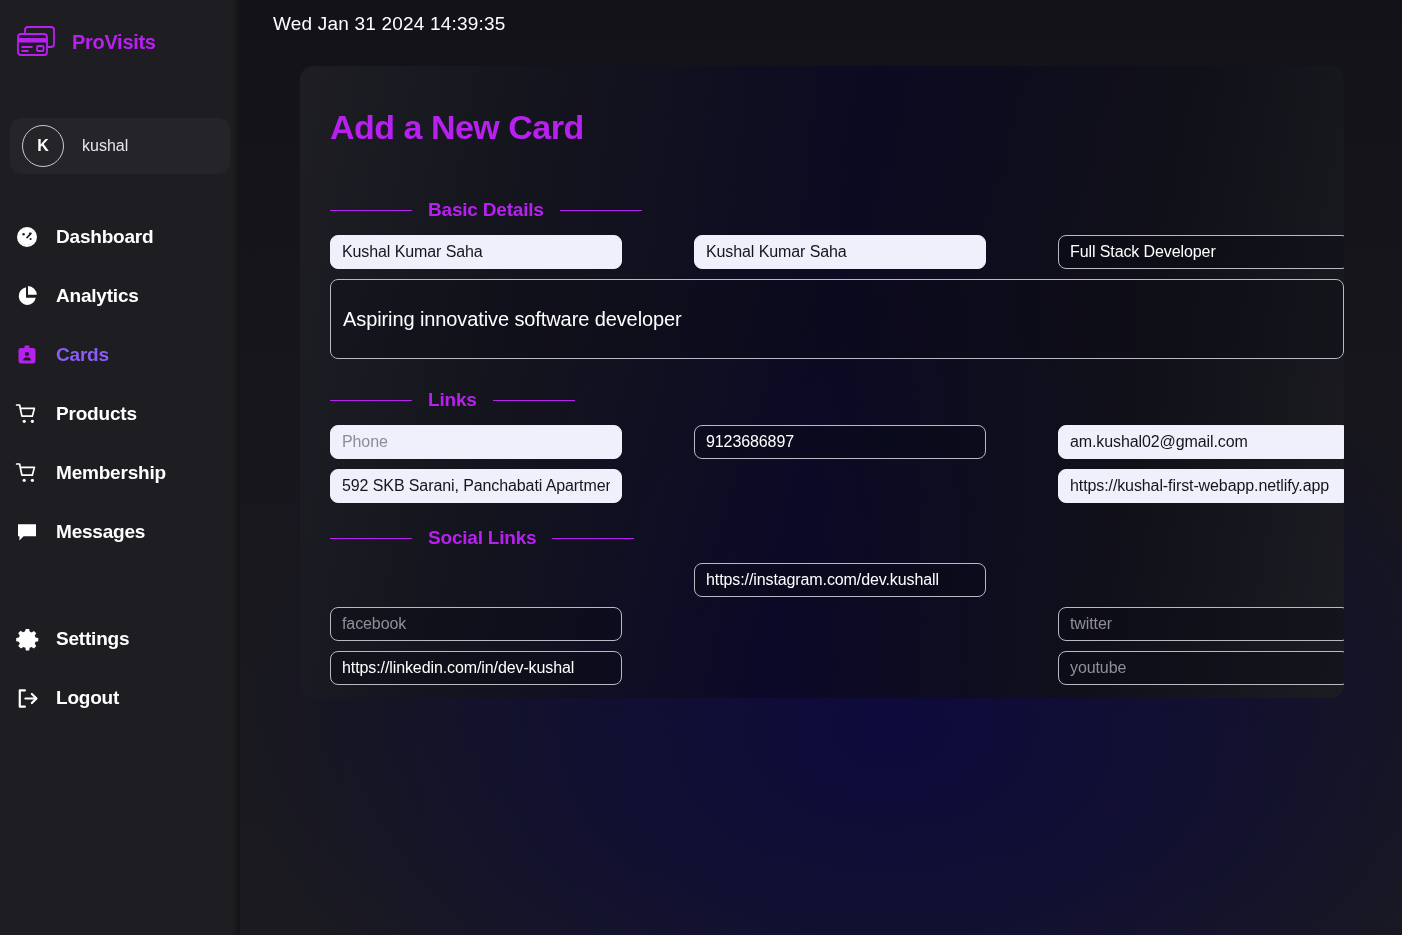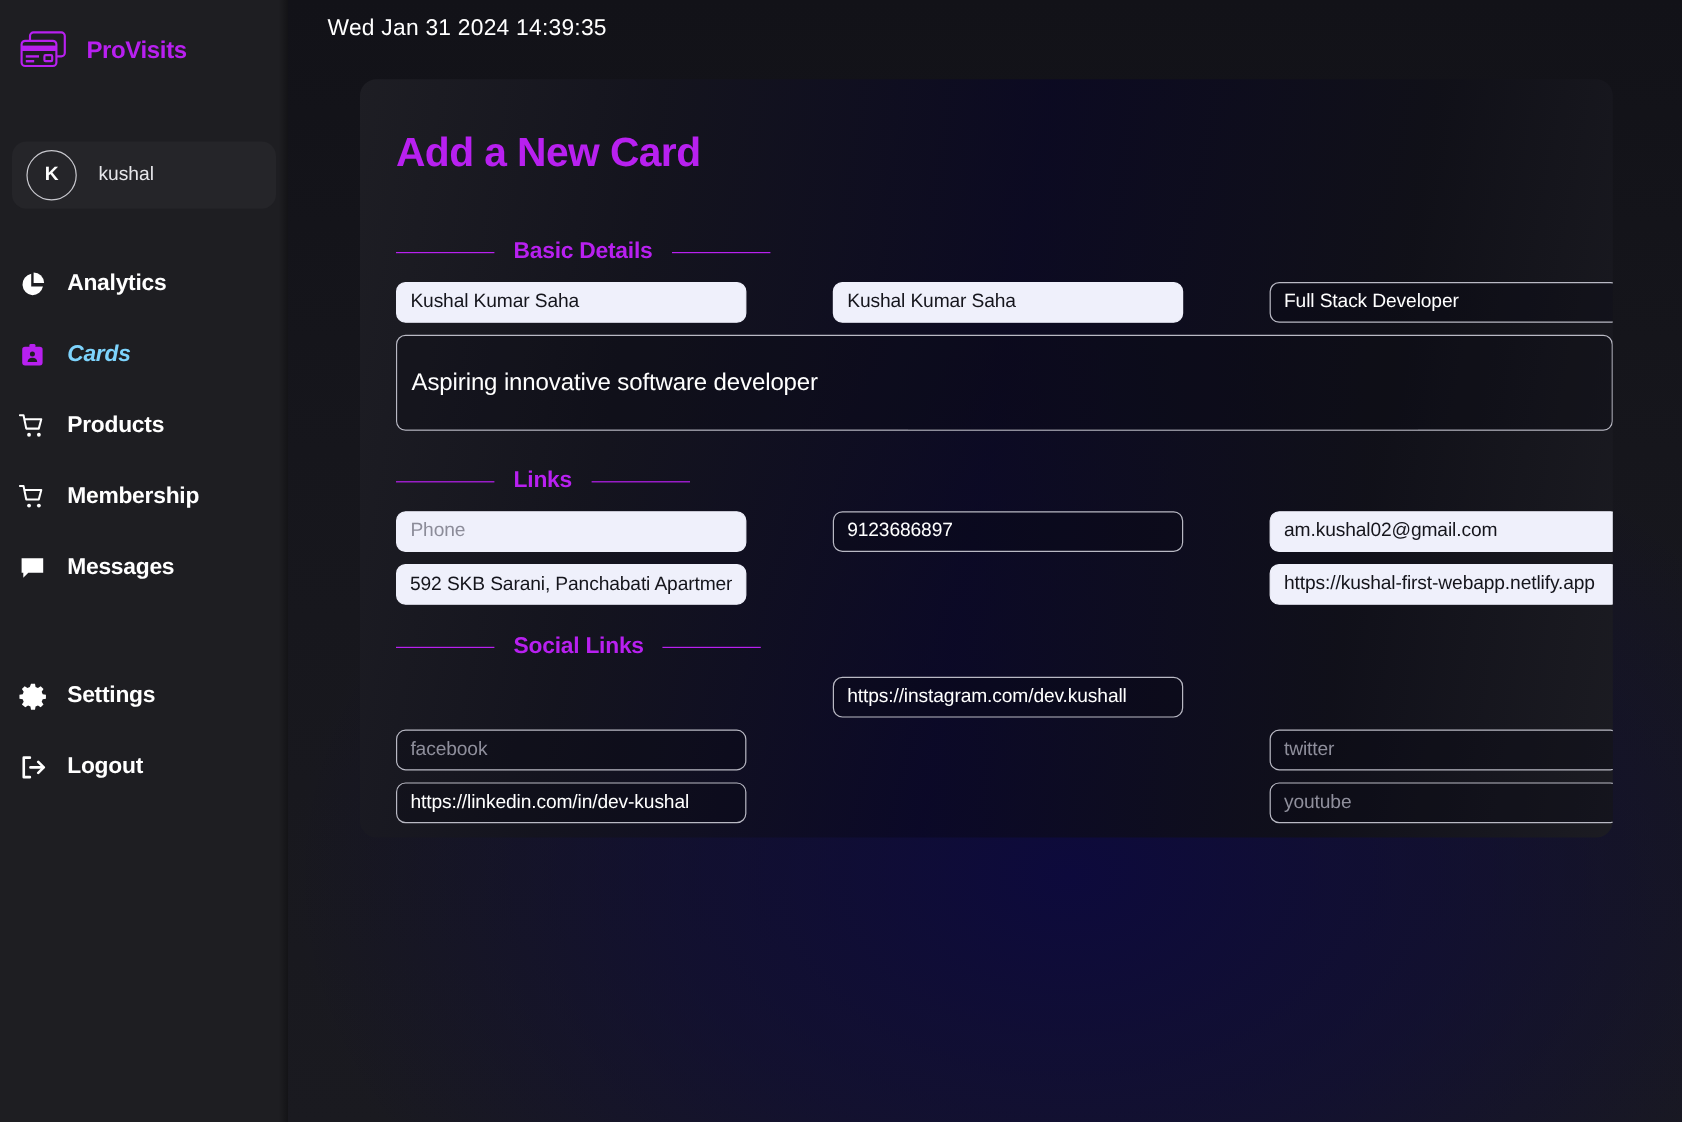--- a/index.html
+++ b/index.html
@@ -81,21 +81,21 @@
     margin-bottom: 21px;
     cursor: pointer;
   }
   .nav-item .nav-icon { width: 26px; height: 26px; flex: 0 0 26px; display:flex; align-items:center; justify-content:center; }
   .nav-item .nav-label {
     font-size: 19px;
     font-weight: 700;
     color: #ffffff;
     letter-spacing: -0.2px;
   }
-  .nav-item.active .nav-label { color: #7dd3fc; font-style: italic; }
+  .nav-item.active .nav-label { color: #8b5cf6; }
   .nav-spacer { height: 48px; }
 
   
   .main {
     flex: 1;
     position: relative;
     height: 935px;
     background:
       radial-gradient(ellipse 900px 620px at 56% 78%, #0d0a3c 0%, rgba(13,10,60,0.55) 38%, rgba(20,20,26,0.0) 72%),
       linear-gradient(180deg, #121218 0%, #16161c 40%, #1a1a20 100%);
@@ -248,20 +248,33 @@
       <span class="brand-name">ProVisits</span>
     </div>
 
     <div class="user-card">
       <span class="avatar">K</span>
       <span class="user-name">kushal</span>
     </div>
 
     <nav class="nav">
 
+      <div class="nav-item">
+        <span class="nav-icon">
+          <svg viewBox="0 0 24 24" width="24" height="24" fill="#fff">
+            <path d="M12 2a10 10 0 1 0 0 20 10 10 0 0 0 0-20zm0 2.2a7.8 7.8 0 0 1 7.8 7.8 7.8 7.8 0 0 1-7.8 7.8A7.8 7.8 0 0 1 4.2 12 7.8 7.8 0 0 1 12 4.2z"></path>
+            <circle cx="12" cy="12" r="8.3" fill="#fff"></circle>
+            <circle cx="8.6" cy="9.2" r="1.25" fill="#1e1e22"></circle>
+            <circle cx="15" cy="8.6" r="1.1" fill="#1e1e22"></circle>
+            <circle cx="15.6" cy="14" r="1.1" fill="#1e1e22"></circle>
+            <path d="M12 12.6l4-4.2" stroke="#1e1e22" stroke-width="1.6" stroke-linecap="round" fill="none"></path>
+          </svg>
+        </span>
+        <span class="nav-label">Dashboard</span>
+      </div>
 
       <div class="nav-item">
         <span class="nav-icon">
           <svg viewBox="0 0 24 24" width="24" height="24" fill="#fff">
             <path d="M11 3.2A9 9 0 0 0 12 21a9 9 0 0 0 8.8-7.2H11V3.2z"></path>
             <path d="M13 2v8.8h8.8A9 9 0 0 0 13 2z"></path>
           </svg>
         </span>
         <span class="nav-label">Analytics</span>
       </div>

